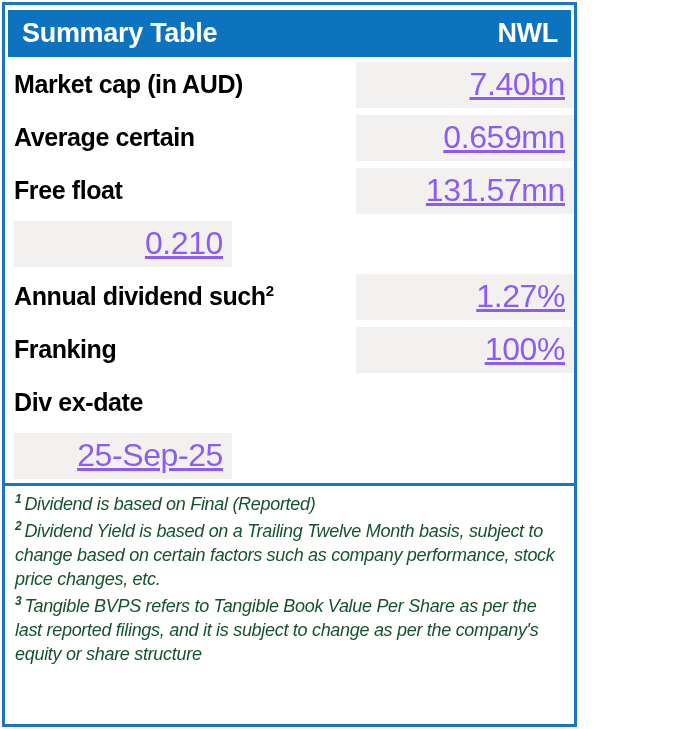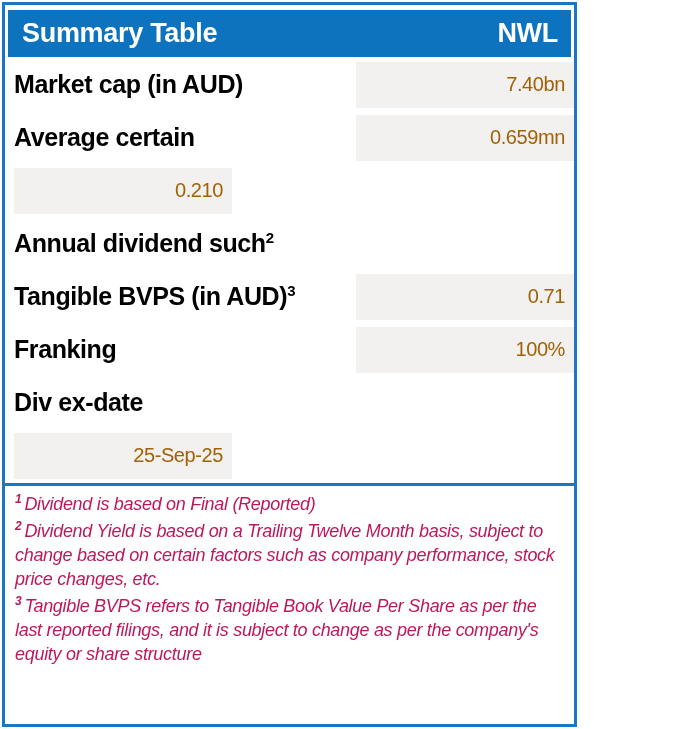--- a/index.html
+++ b/index.html
@@ -51,35 +51,36 @@
     line-height: 0;
   }
   .value-cell {
     width: 218px;
     height: 46px;
     background: #F2F1EF;
     display: flex;
     align-items: center;
     justify-content: flex-end;
     padding-right: 9px;
-    font-size: 20px;
-    color: #a16207;
+    font-size: 32px;
+    color: #8b5cf6;
     letter-spacing: -0.4px;
     white-space: nowrap;
+    text-decoration: underline;
   }
   .divider {
     height: 3px;
     background: #1B76C3;
     margin-top: 1px;
   }
   .footnotes {
     padding: 6px 12px 0 10px;
     font-size: 18px;
     font-style: italic;
-    color: #be185d;
+    color: #14532d;
     letter-spacing: -0.3px;
     line-height: 24px;
   }
   .footnote { margin-bottom: 3px; }
   .footnote sup {
     font-weight: bold;
     font-size: 12px;
     vertical-align: super;
     line-height: 0;
     margin-right: 3px;
@@ -103,37 +104,40 @@
   </div>
 
   <div class="row">
     <div class="label"><span class="label-text">Average certain</span><sup class="label-sup"></sup></div>
     <div class="value-cell">
           <span class="value-text">0.659mn</span>
         </div>
   </div>
 
 
+  <div class="row">
+    <div class="label"><span class="label-text">Free float</span><sup class="label-sup"></sup></div>
+    <div class="value-cell">
+          <span class="value-text">131.57mn</span>
+        </div>
+  </div>
 
   <div class="row">
     <div class="value-cell">
           <span class="value-text">0.210</span>
         </div>
   </div>
 
   <div class="row">
     <div class="label"><span class="label-text">Annual dividend such</span><sup class="label-sup">2</sup></div>
+    <div class="value-cell">
+          <span class="value-text">1.27%</span>
+        </div>
   </div>
 
-  <div class="row">
-    <div class="label"><span class="label-text">Tangible BVPS (in AUD)</span><sup class="label-sup">3</sup></div>
-    <div class="value-cell">
-          <span class="value-text">0.71</span>
-        </div>
-  </div>
 
   <div class="row">
     <div class="label"><span class="label-text">Franking</span><sup class="label-sup"></sup></div>
     <div class="value-cell">
           <span class="value-text">100%</span>
         </div>
   </div>
 
   <div class="row">
     <div class="label"><span class="label-text">Div ex-date</span><sup class="label-sup"></sup></div>

